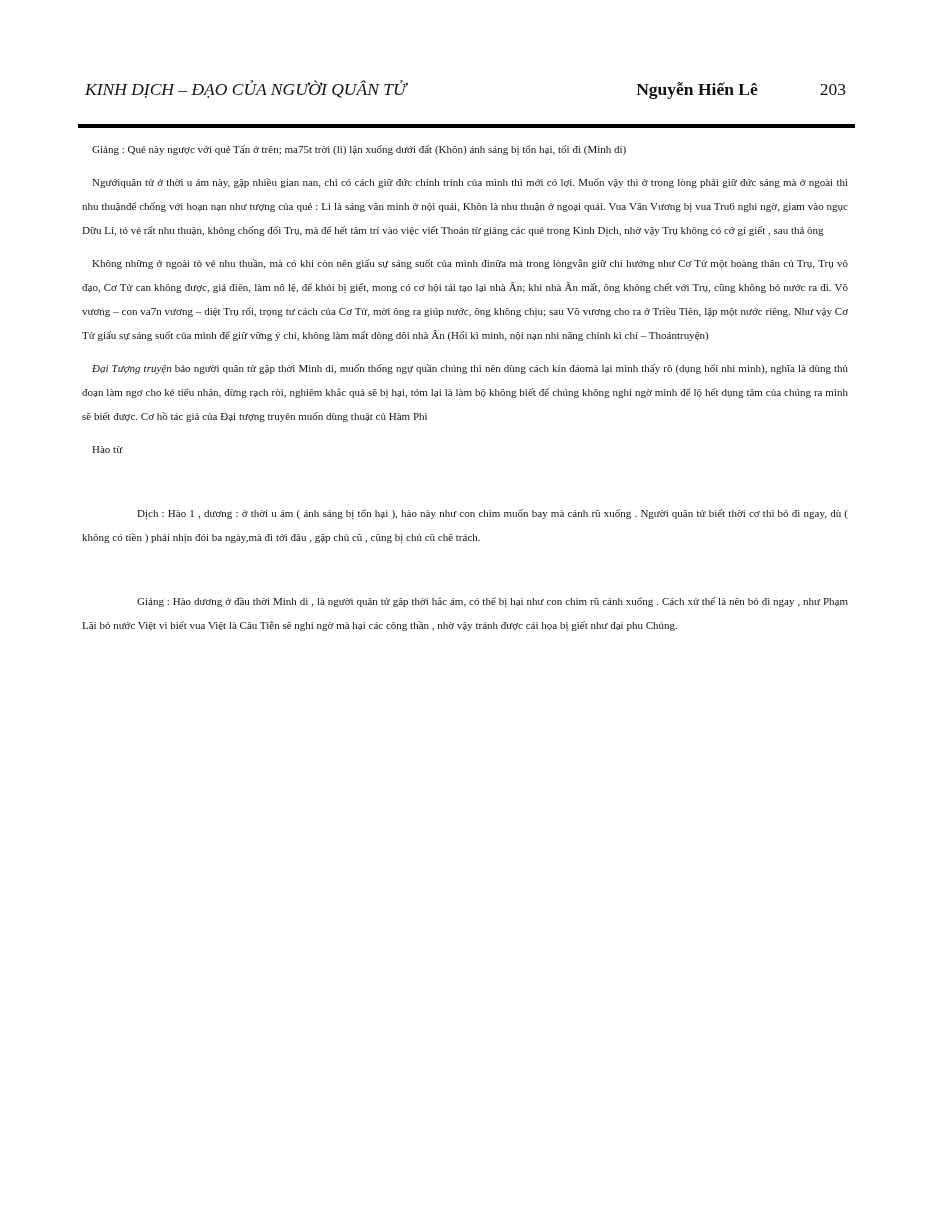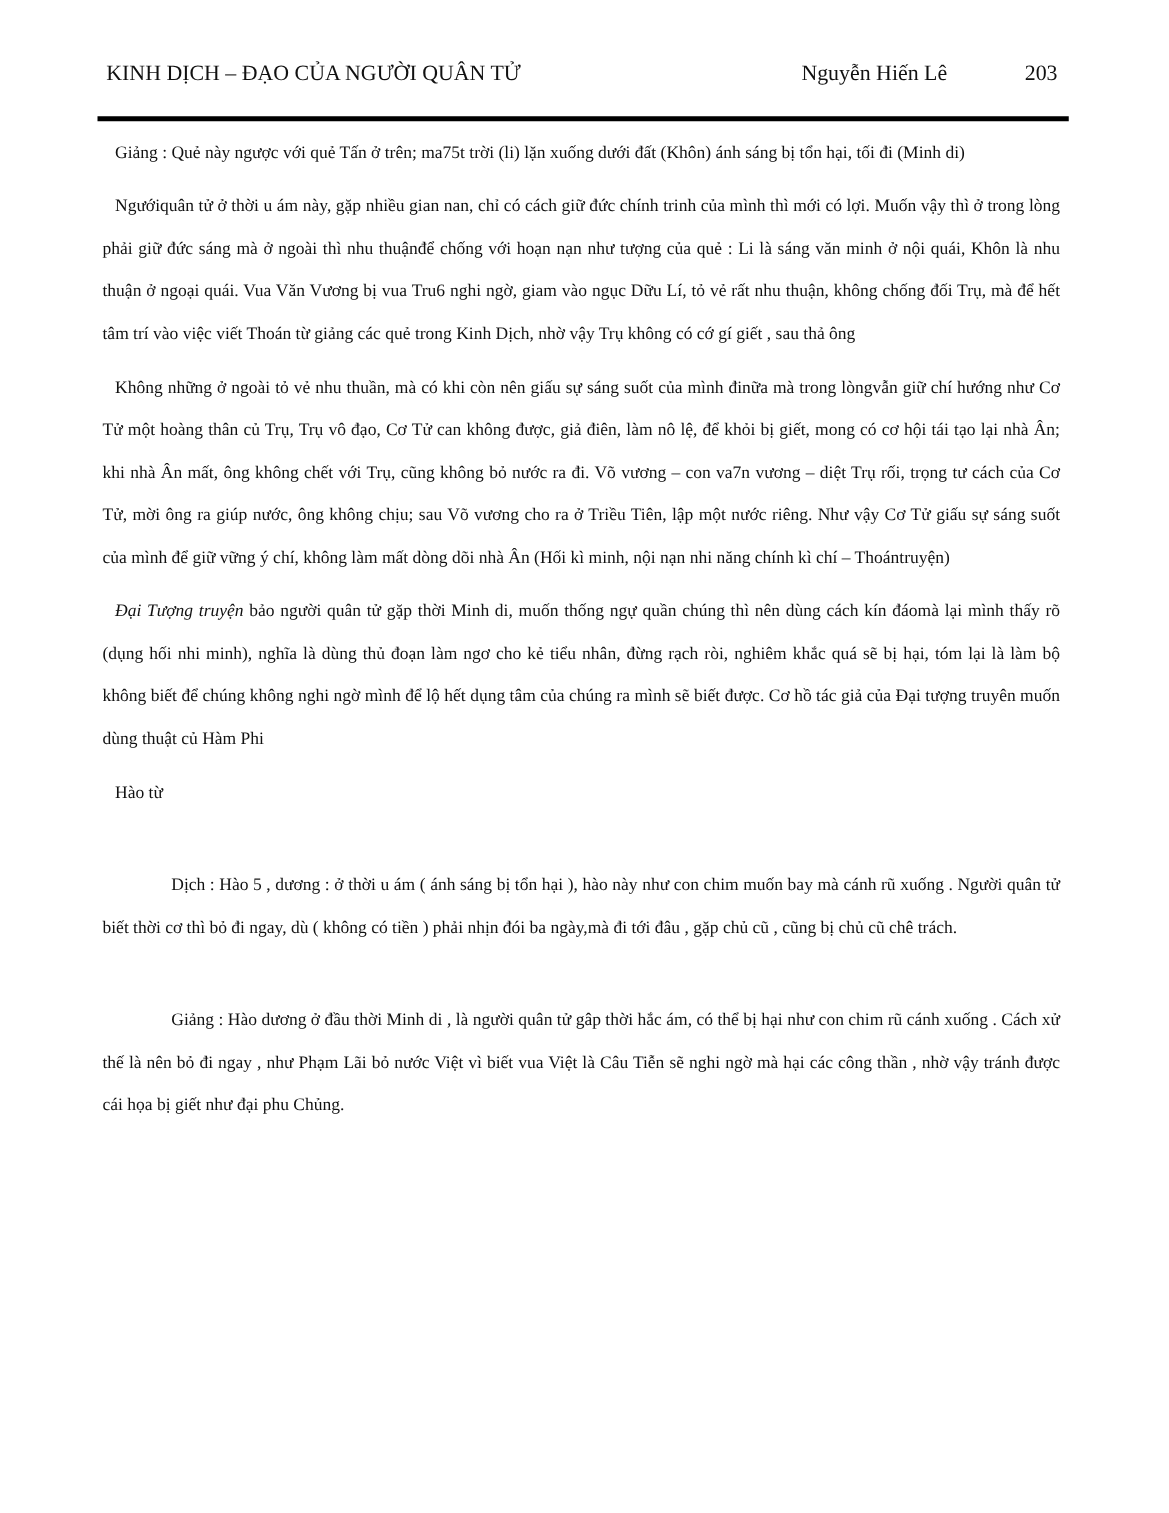--- a/index.html
+++ b/index.html
@@ -24,41 +24,44 @@
   .page-header {
     display: flex;
     align-items: baseline;
     font-size: 17.5px;
     line-height: 1.2;
     white-space: nowrap;
     padding-left: 3px;
   }
   .page-header .title {
     flex: 1 1 auto;
+    font-style: italic;
   }
   .page-header .author {
     margin-right: 62px;
+    font-weight: bold;
   }
   .page-header .pagenum {
     margin-right: 2px;
+    margin-top: 31px;
   }
   .header-rule {
     border: none;
     border-top: 4px solid #000000;
     margin: 24px -7px 0 -4px;
     height: 0;
   }
   .body-text {
     margin-top: 9px;
   }
   .body-text p {
     margin: 0;
     padding: 0;
-    font-size: 14px;
-    line-height: 34px;
+    font-size: 11px;
+    line-height: 24px;
     text-align: justify;
     margin-top: 9px;
   }
   .body-text p.indent-small { text-indent: 10px; }
   .body-text p.indent-none  { text-indent: 0; }
   .body-text p.indent-tab   { text-indent: 55px; }
   .body-text p.gap-large    { margin-top: 40px; }
   .body-text p.single-line  { text-align: left; }
   .body-text i { }
 </style>
@@ -71,16 +74,16 @@
     <span class="author">Nguyễn Hiến Lê</span>
     <span class="pagenum">203</span>
   </div>
   <hr class="header-rule">
   <div class="body-text" id="body-text">
       <p class="indent-small gap-normal">Giảng : Quẻ này ngược với quẻ Tấn ở trên; ma75t trời (li) lặn xuống dưới đất (Khôn) ánh sáng bị tổn hại, tối đi (Minh di)</p>
       <p class="indent-small gap-normal">Ngướiquân tử ở thời u ám này, gặp nhiều gian nan, chỉ có cách giữ đức chính trinh của mình thì mới có lợi. Muốn vậy thì ở trong lòng phải giữ đức sáng mà ở ngoài thì nhu thuậnđể chống với hoạn nạn như tượng của quẻ : Li là sáng văn minh ở nội quái, Khôn là nhu thuận ở ngoại quái. Vua Văn Vương bị vua Tru6 nghi ngờ, giam vào ngục Dữu Lí, tỏ vẻ rất nhu thuận, không chống đối Trụ, mà để hết tâm trí vào việc viết Thoán từ giảng các quẻ trong Kinh Dịch, nhờ vậy Trụ không có cớ gí giết , sau thả ông</p>
       <p class="indent-small gap-normal">Không những ở ngoài tỏ vẻ nhu thuần, mà có khi còn nên giấu sự sáng suốt của mình đinữa mà trong lòngvẫn giữ chí hướng như Cơ Tử một hoàng thân củ Trụ, Trụ vô đạo, Cơ Tử can không được, giả điên, làm nô lệ, để khỏi bị giết, mong có cơ hội tái tạo lại nhà Ân; khi nhà Ân mất, ông không chết với Trụ, cũng không bỏ nước ra đi. Võ vương – con va7n vương – diệt Trụ rối, trọng tư cách của Cơ Tử, mời ông ra giúp nước, ông không chịu; sau Võ vương cho ra ở Triều Tiên, lập một nước riêng. Như vậy Cơ Tử giấu sự sáng suốt của mình để giữ vững ý chí, không làm mất dòng dõi nhà Ân (Hối kì minh, nội nạn nhi năng chính kì chí – Thoántruyện)</p>
       <p class="indent-small gap-normal"><i>Đại Tượng truyện</i> bảo người quân tử gặp thời Minh di, muốn thống ngự quần chúng thì nên dùng cách kín đáomà lại mình thấy rõ (dụng hối nhi minh), nghĩa là dùng thủ đoạn làm ngơ cho kẻ tiểu nhân, đừng rạch ròi, nghiêm khắc quá sẽ bị hại, tóm lại là làm bộ không biết để chúng không nghi ngờ mình để lộ hết dụng tâm của chúng ra mình sẽ biết được. Cơ hồ tác giả của Đại tượng truyên muốn dùng thuật củ Hàm Phi</p>
       <p class="indent-small gap-normal single-line">Hào từ</p>
-      <p class="indent-tab gap-large">Dịch : Hào 5 , dương : ở thời u ám ( ánh sáng bị tổn hại ), hào này như con chim muốn bay mà cánh rũ xuống . Người quân tử biết thời cơ thì bỏ đi ngay, dù ( không có tiền ) phải nhịn đói ba ngày,mà đi tới đâu , gặp chủ cũ , cũng bị chủ cũ chê trách.</p>
+      <p class="indent-tab gap-large">Dịch : Hào 1 , dương : ở thời u ám ( ánh sáng bị tổn hại ), hào này như con chim muốn bay mà cánh rũ xuống . Người quân tử biết thời cơ thì bỏ đi ngay, dù ( không có tiền ) phải nhịn đói ba ngày,mà đi tới đâu , gặp chủ cũ , cũng bị chủ cũ chê trách.</p>
       <p class="indent-tab gap-large">Giảng : Hào dương ở đầu thời Minh di , là người quân tử gâp thời hắc ám, có thể bị hại như con chim rũ cánh xuống . Cách xử thế là nên bỏ đi ngay , như Phạm Lãi bỏ nước Việt vì biết vua Việt là Câu Tiễn sẽ nghi ngờ mà hại các công thần , nhờ vậy tránh được cái họa bị giết như đại phu Chủng.</p>
     </div>
 </div>
 
 </body></html>

